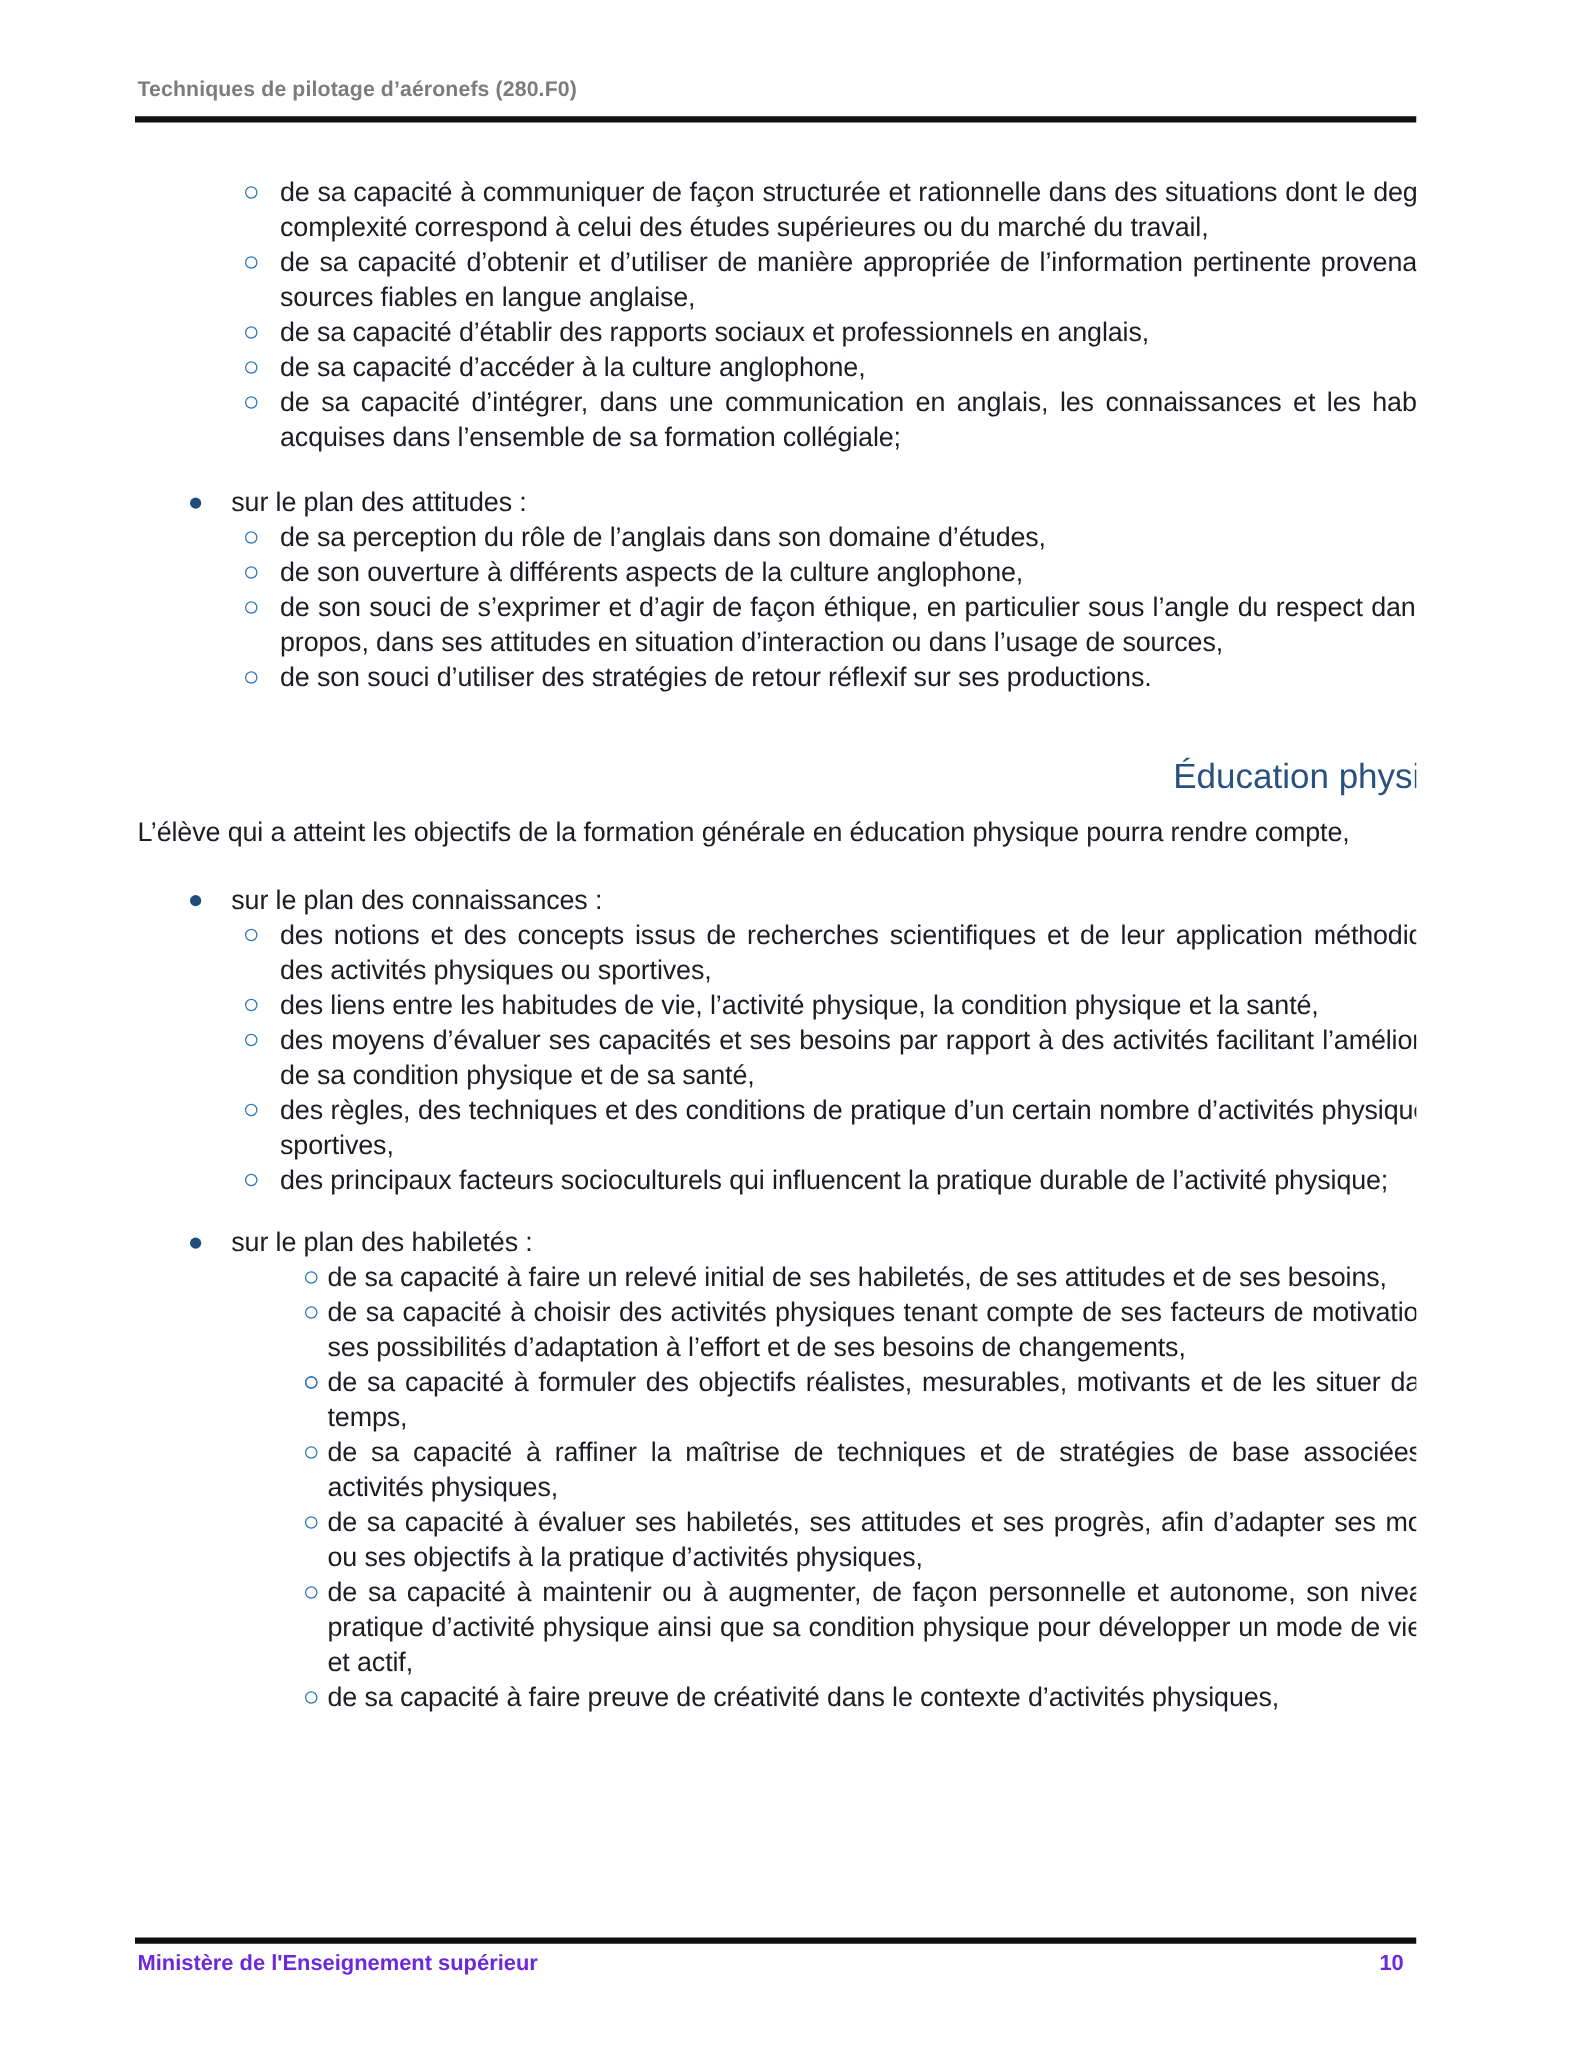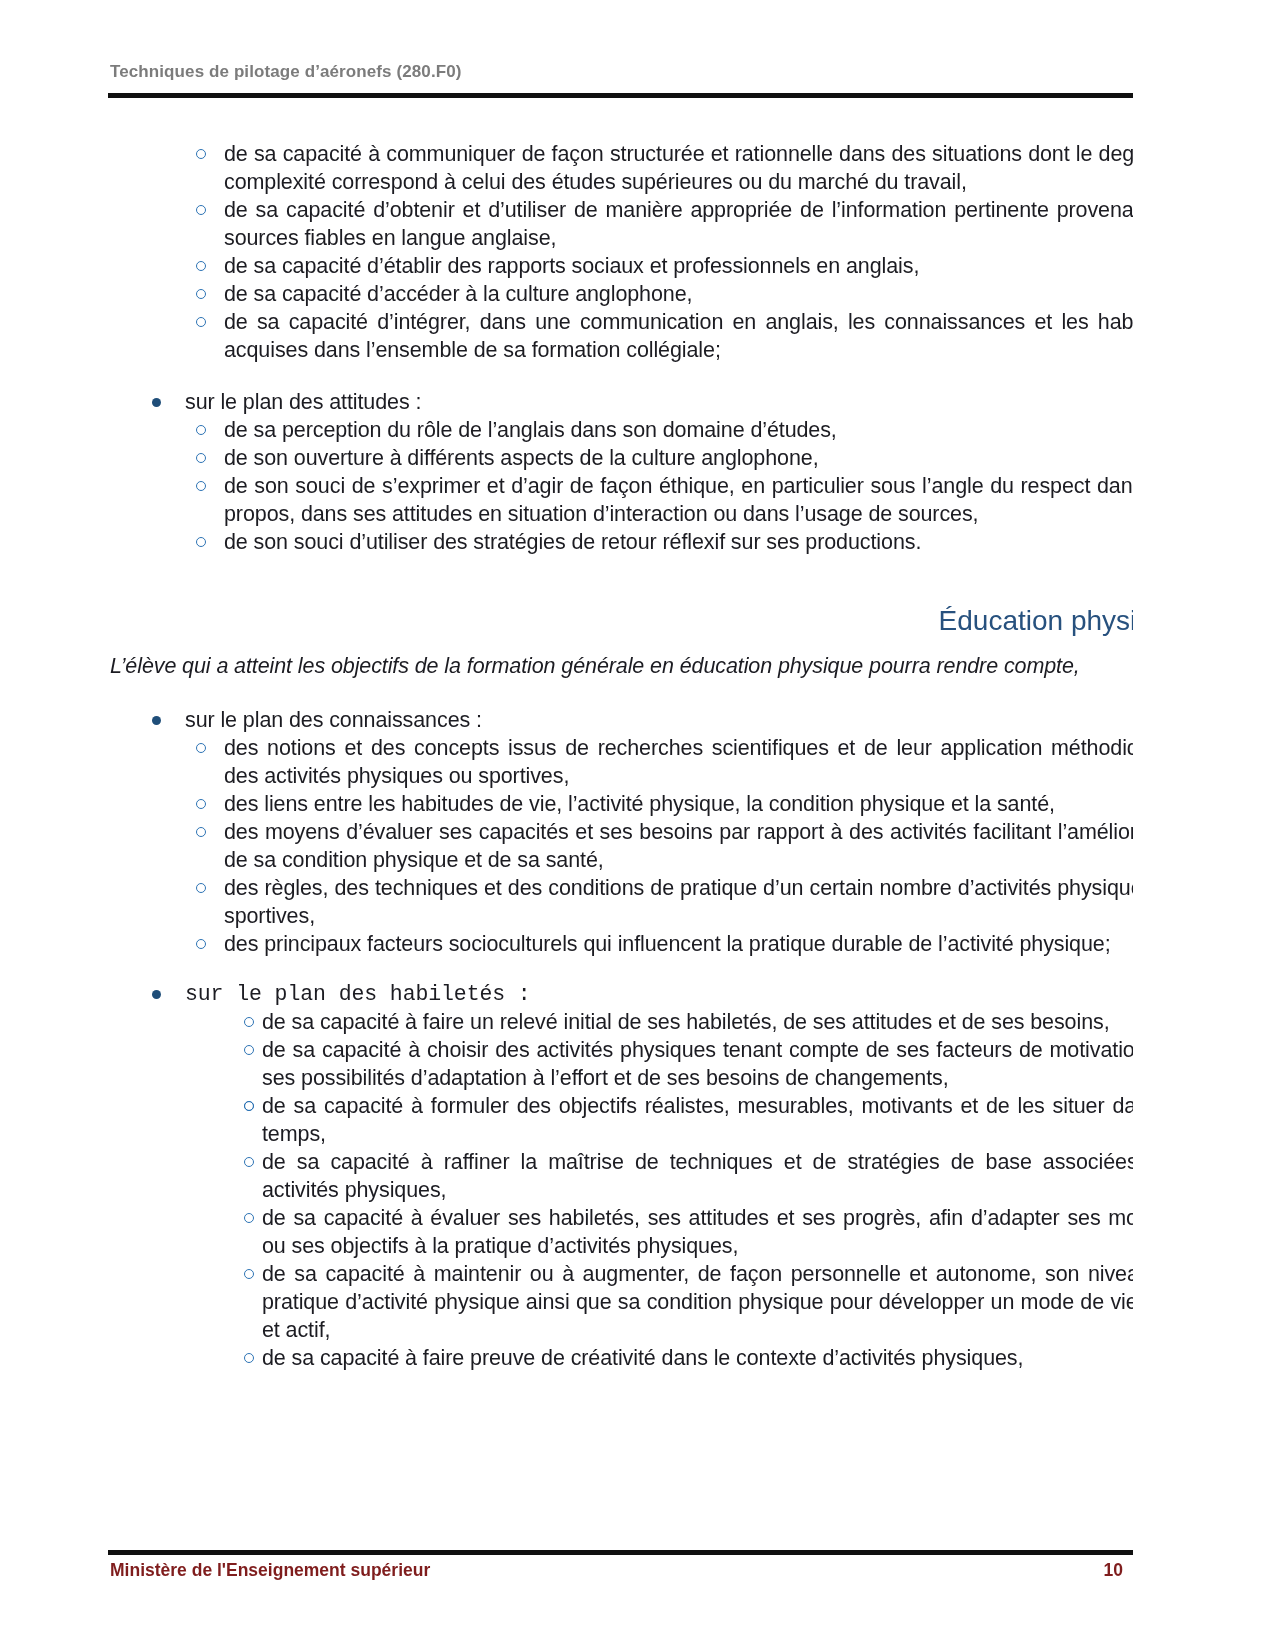--- a/index.html
+++ b/index.html
@@ -42,26 +42,26 @@
   .l2 .circle{left:86px;}
   .l2d .circle{left:134px;}
 
   .mt-group{margin-top:24px;}
   .heading{
     margin:48px 0 0 0;font-size:28px;line-height:34px;font-weight:normal;
     color:#27517e;text-align:right;letter-spacing:0;
   }
   .intro{margin-top:14px;}
   .mt-list{margin-top:26px;}
-  .mt-list2{margin-top:22px;font-family:Liberation Mono, monospace;}
+  .mt-list2{margin-top:22px;}
 
   
   .footer-text{
     position:absolute;left:110px;top:1560px;width:1073px;
-    font-size:17.5px;font-weight:bold;color:#7f1d1d;
+    font-size:17.5px;font-weight:bold;color:#6d28d9;
     display:flex;justify-content:space-between;align-items:flex-start;
   }
   .footer-text .page-num{padding-right:60px;}
 </style>
 </head>
 <body>
 
 <div class="page">
 
   <div class="running-header">
@@ -107,21 +107,21 @@
     <div class="li l2">
       <span class="circle"></span>
       <span>de son souci de s’exprimer et d’agir de façon éthique, en particulier sous l’angle du respect dans ses propos, dans ses attitudes en situation d’interaction ou dans l’usage de sources,</span>
     </div>
     <div class="li l2">
       <span class="circle"></span>
       <span>de son souci d’utiliser des stratégies de retour réflexif sur ses productions.</span>
     </div>
 
     <h2 class="heading">Éducation physique</h2>
-    <p class="intro" style="margin-bottom:2px;font-style:italic;">L’élève qui a atteint les objectifs de la formation générale en éducation physique pourra rendre compte,</p>
+    <p class="intro" style="margin-bottom:2px;">L’élève qui a atteint les objectifs de la formation générale en éducation physique pourra rendre compte,</p>
 
     <div class="li l1 mt-list">
       <span class="bullet"></span>
       <span>sur le plan des connaissances :</span>
     </div>
     <div class="li l2">
       <span class="circle"></span>
       <span>des notions et des concepts issus de recherches scientifiques et de leur application méthodique à des activités physiques ou sportives,</span>
     </div>
     <div class="li l2">

